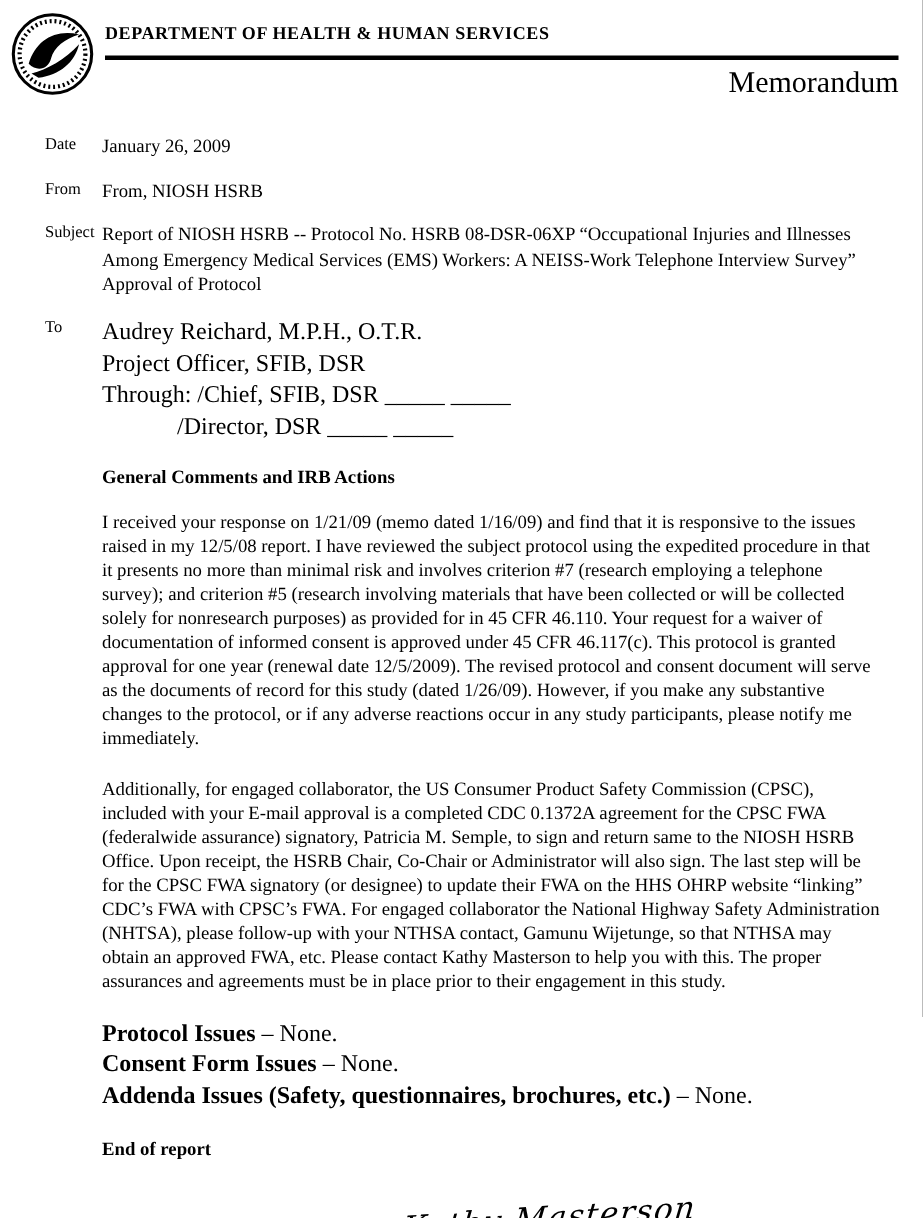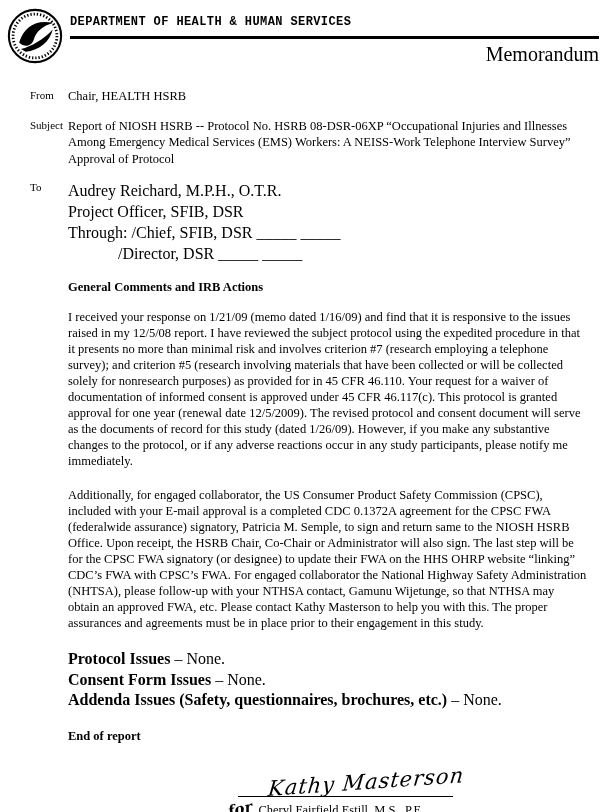--- a/index.html
+++ b/index.html
@@ -17,21 +17,21 @@
   }
   
   .masthead { display: flex; align-items: flex-start; }
   .logo-cell { width: 70px; flex: 0 0 70px; display: flex; justify-content: center; padding-top: 2px; }
   .head-right { flex: 1; padding-right: 16px; }
   .dept {
     font-size: 12px;
     font-weight: bold;
     letter-spacing: 0.4px;
     padding-top: 9px;
-    font-family: Liberation Mono, monospace;
+    font-family: Liberation Serif, serif;
   }
   .head-rule { border: 0; border-top: 3px solid #000; margin: 7px 0 0 0; }
   .memo-title {
     text-align: right;
     font-size: 20px;
     font-weight: normal;
     margin-top: 4px;
     font-family: "Liberation Serif", serif;
   }
   
@@ -97,24 +97,28 @@
     </div>
     <div class="head-right">
       <div class="dept">DEPARTMENT OF HEALTH &amp; HUMAN SERVICES</div>
       <hr class="head-rule">
       <div class="memo-title">Memorandum</div>
     </div>
   </div>
 
   <div class="meta">
 
+    <div class="meta-row">
+      <div class="meta-label">Date</div>
+      <div class="meta-value">January 26, 2009</div>
+    </div>
 
     <div class="meta-row">
       <div class="meta-label">From</div>
-      <div class="meta-value">Chair, HEALTH HSRB</div>
+      <div class="meta-value">From, NIOSH HSRB</div>
     </div>
 
     <div class="meta-row">
       <div class="meta-label">Subject</div>
       <div class="meta-value">Report of NIOSH HSRB -- Protocol No. HSRB 08-DSR-06XP “Occupational Injuries and Illnesses Among Emergency Medical Services (EMS) Workers:  A NEISS-Work Telephone Interview Survey” Approval of Protocol</div>
     </div>
 
     <div class="meta-row">
       <div class="meta-label">To</div>
       <div class="meta-value">

